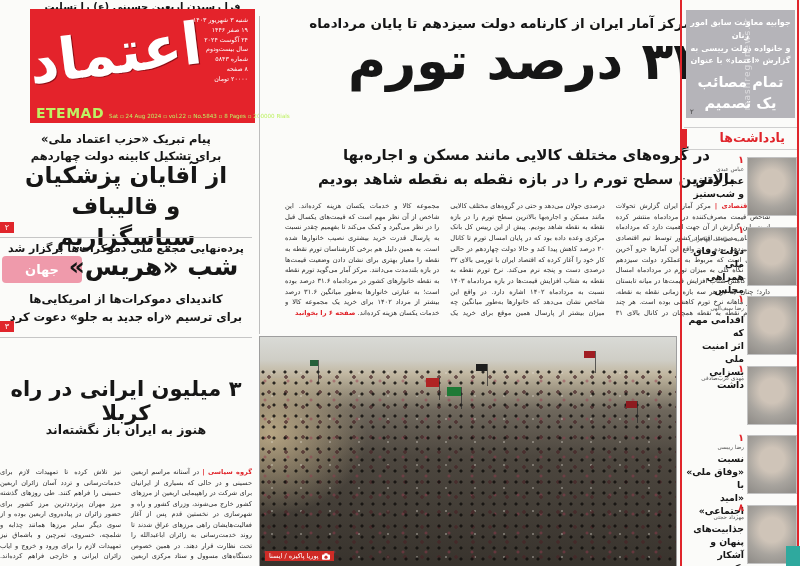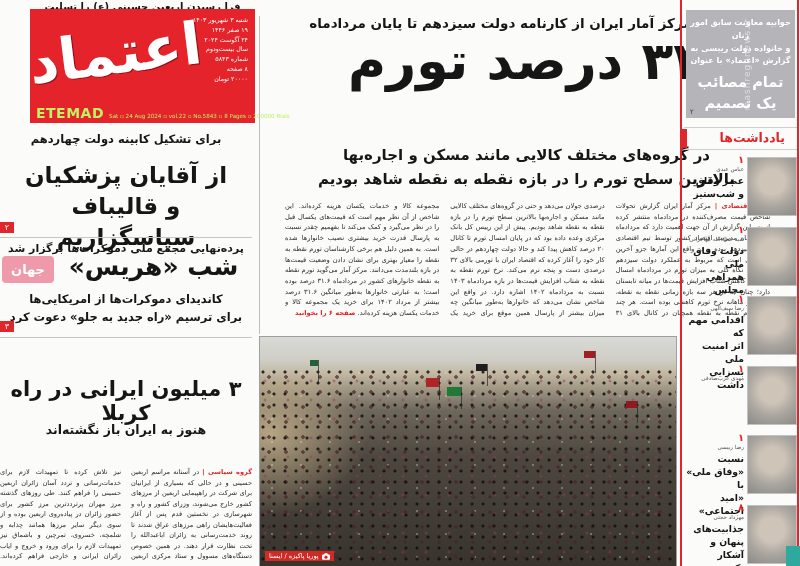--- a/index.html
+++ b/index.html
@@ -28,21 +28,21 @@
              font-size:6.7px;line-height:1.6;text-align:justify;color:#2b2b2b;overflow:hidden;}
   
   .vrule{width:1px;background:#bdbdbd;}
   .hrule{height:1px;background:#c6c6c6;}
   .redrule{background:#e0252b;}
   .page-badge{left:0;width:14px;height:11px;background:#e0252b;color:#fff;font-size:8px;line-height:11px;text-align:center;}
   
   .lk{left:0;width:252px;font-size:11.5px;line-height:1.5;}
   #a1-h{left:0;top:160px;width:252px;font-size:23px;font-weight:bold;line-height:1.35;}
   #a2-h{left:55px;top:252px;width:197px;font-size:25px;font-weight:bold;}
-  #bubble{left:2px;top:256px;width:52px;height:27px;background:#ef9aab;border-radius:4px;color:#fff;
+  #bubble{left:2px;top:256px;width:80px;height:27px;background:#ef9aab;border-radius:4px;color:#fff;
           font-size:13px;font-weight:bold;line-height:27px;text-align:center;}
   #bubble:after{content:"";position:absolute;right:-6px;top:9px;border:6px solid transparent;border-left-color:#ef9aab;}
   #a3-h{left:0;top:377px;width:252px;font-size:21px;font-weight:bold;}
   .deck{left:0;width:252px;font-size:11.5px;line-height:1.55;}
   #a3-body{left:0;top:467px;width:252px;height:95px;column-count:2;column-gap:10px;
            font-size:6.6px;line-height:1.6;text-align:justify;color:#2b2b2b;overflow:hidden;}
   
   #photo{left:259px;top:336px;width:416px;height:229px;border:1px solid #9e9e9e;background:
      linear-gradient(180deg,#d9dad6 0%,#cfcec6 10%,#c2b8a2 16%,#a39a86 22%,#6e675c 32%,#4d473f 52%,#38332d 100%);overflow:hidden;}
   #photo .crowd{position:absolute;left:0;right:0;top:14%;bottom:0;opacity:.95;background-image:
@@ -109,20 +109,21 @@
   <div class="abs ctr b" id="lead-deck2">بالاترین سطح تورم را در بازه نقطه به نقطه شاهد بودیم</div>
   <div class="abs" id="lead-body">
     <span class="red b">گروه اقتصادی |</span>
     <span>مرکز آمار ایران گزارش تحولات شاخص قیمت مصرف‌کننده در مردادماه منتشر کرده است. این گزارش از آن جهت اهمیت دارد که مردادماه آخرین ماه مدیریت اقتصاد کشور توسط تیم اقتصادی دولت سیزدهم بوده و در واقع این آمارها جزو آخرین اطلاعاتی است که مربوط به عملکرد دولت سیزدهم می‌شود. نگاه کلی به میزان تورم در مردادماه امسال نشان از کاهش شتاب افزایش قیمت‌ها در میانه تابستان دارد؛ چنان که در هر سه بازه زمانی نقطه به نقطه، سالانه و ماهانه نرخ تورم کاهشی بوده است. هر چند نرخ تورم نقطه به نقطه همچنان در کانال بالای ۳۱ درصدی جولان می‌دهد و حتی در گروه‌های مختلف کالایی مانند مسکن و اجاره‌بها بالاترین سطح تورم را در بازه نقطه به نقطه شاهد بودیم. پیش از این رییس کل بانک مرکزی وعده داده بود که در پایان امسال تورم تا کانال ۲۰ درصد کاهش پیدا کند و حالا دولت چهاردهم در حالی کار خود را آغاز کرده که اقتصاد ایران با تورمی بالای ۳۲ درصدی دست و پنجه نرم می‌کند. نرخ تورم نقطه به نقطه به شتاب افزایش قیمت‌ها در بازه مردادماه ۱۴۰۳ نسبت به مردادماه ۱۴۰۲ اشاره دارد. در واقع این شاخص نشان می‌دهد که خانوارها به‌طور میانگین چه میزان بیشتر از پارسال همین موقع برای خرید یک مجموعه کالا و خدمات یکسان هزینه کرده‌اند. این شاخص از آن نظر مهم است که قیمت‌های یکسال قبل را در نظر می‌گیرد و کمک می‌کند تا بفهمیم چقدر نسبت به پارسال قدرت خرید بیشتری نصیب خانوارها شده است. به همین دلیل هم برخی کارشناسان تورم نقطه به نقطه را معیار بهتری برای نشان دادن وضعیت قیمت‌ها در بازه بلندمدت می‌دانند. مرکز آمار می‌گوید تورم نقطه به نقطه خانوارهای کشور در مردادماه ۳۱.۶ درصد بوده است؛ به عبارتی خانوارها به‌طور میانگین ۳۱.۶ درصد بیشتر از مرداد ۱۴۰۲ برای خرید یک مجموعه کالا و خدمات یکسان هزینه کرده‌اند.</span>
     <span class="red b">صفحه ۶ را بخوانید</span>
   </div>
 
   <div class="abs vrule" style="left:259px;top:16px;height:318px;"></div>
 
   <div class="abs ctr b lk" style="top:131px;">
+    <div>پیام تبریک «حزب اعتماد ملی»</div>
     <div>برای تشکیل کابینه دولت چهاردهم</div>
   </div>
   <div class="abs ctr" id="a1-h">
     <div>از آقایان پزشکیان</div>
     <div>و قالیباف سپاسگزاریم</div>
   </div>
   <div class="abs page-badge" style="top:222px;">۲</div>
   <div class="abs hrule" style="left:0;top:237px;width:252px;"></div>
 
   <div class="abs ctr b lk" style="top:241px;font-size:11px;">پرده‌نهایی مجمع ملی دموکرات‌ها برگزار شد</div>

